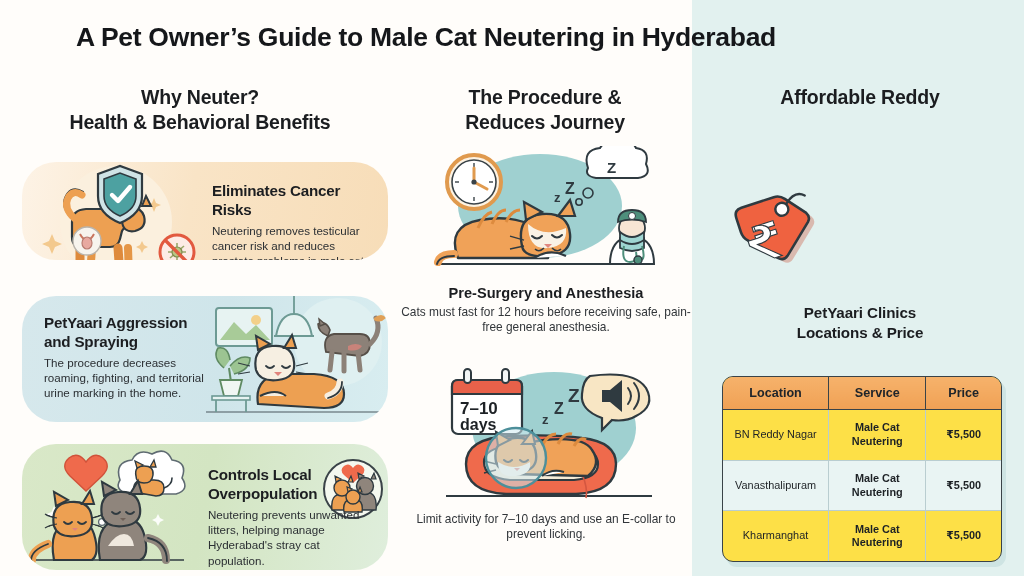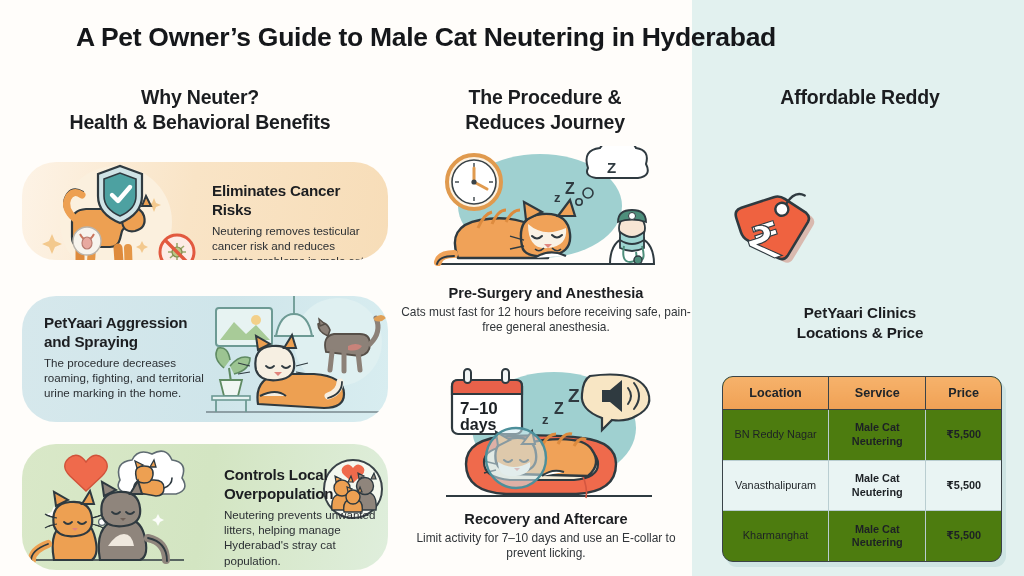--- a/index.html
+++ b/index.html
@@ -39,21 +39,21 @@
     background:linear-gradient(95deg,#d6e8ec 0%,#cfe5ea 55%,#d8edf0 100%);}
   #card3{left:22px;top:444px;width:366px;height:126px;
     background:linear-gradient(100deg,#d9e8c8 0%,#d3e5c2 50%,#dfeedc 100%);}
 
   .card-txt{position:absolute;}
   .card-h{font-size:15.2px;font-weight:bold;color:#1c1e21;line-height:18.5px;letter-spacing:-0.2px;}
   .card-p{font-size:11.6px;color:#2b2f33;line-height:15.2px;margin-top:4px;}
 
   #c1txt{left:190px;top:20px;width:166px;}
   #c2txt{left:22px;top:18px;width:168px;}
-  #c3txt{left:202px;top:22px;width:168px;}
+  #c3txt{left:186px;top:22px;width:168px;}
 
   
   .art{position:absolute;pointer-events:none;}
   #art1{left:8px;top:2px;width:186px;height:122px;}
   #art2{left:176px;top:0px;width:192px;height:126px;}
   #art3{left:2px;top:0px;width:190px;height:126px;}
 
   
   #mid-art1{position:absolute;left:424px;top:146px;width:250px;height:128px;}
   #mid-cap1{position:absolute;left:400px;top:284px;width:292px;text-align:center;}
@@ -70,21 +70,21 @@
   }
   #price-title{position:absolute;left:32px;top:12px;width:170px;font-size:11.4px;font-weight:bold;color:#15181b;}
   #price-amount{position:absolute;left:31px;top:28px;font-size:30px;font-weight:bold;color:#0d0f11;letter-spacing:-0.5px;line-height:34px;}
   #price-desc{position:absolute;left:32px;top:66px;width:166px;font-size:10.3px;color:#2f3338;line-height:13.6px;}
   #tag-art{position:absolute;left:724px;top:188px;width:92px;height:86px;}
 
   #clinics-head{position:absolute;left:700px;top:303px;width:320px;text-align:center;
      font-size:15.2px;font-weight:bold;color:#1b1d20;line-height:19.5px;letter-spacing:-0.1px;}
 
   #table-wrap{position:absolute;left:722px;top:376px;width:278px;height:184px;
-     border:1.6px solid #3a4348;border-radius:11px;overflow:hidden;background:#4d7c0f;
+     border:1.6px solid #3a4348;border-radius:11px;overflow:hidden;background:#fde047;
      box-shadow:4px 5px 0 rgba(160,200,200,.30);}
   table.clinics{border-collapse:collapse;width:100%;height:100%;table-layout:fixed;}
   table.clinics th{
     background:linear-gradient(180deg,#f6b26b 0%,#f0a155 100%);
     color:#20252a;font-size:12.6px;font-weight:bold;height:30px;
     border-right:1.4px solid #3a4348;border-bottom:1.6px solid #3a4348;
   }
   table.clinics th:last-child{border-right:none;}
   table.clinics td{
     font-size:10.9px;color:#1d2125;text-align:center;vertical-align:middle;
@@ -417,21 +417,20 @@
 
     <g>
       <path d="M160 10 q44 -6 56 12 q10 18 -10 28 q-10 6 -24 4 l-10 10 l0 -12 q-22 -8 -20 -24 q1 -14 8 -18z" fill="#f8e6c4" stroke="#2f3a40" stroke-width="2.2"></path>
       <path d="M172 24 l0 12 l8 0 l12 10 l0 -32 l-12 10z" fill="#2f3a40"></path>
       <path d="M198 22 q6 8 0 16" fill="none" stroke="#2f3a40" stroke-width="2" stroke-linecap="round"></path>
       <path d="M204 17 q10 13 0 26" fill="none" stroke="#2f3a40" stroke-width="2" stroke-linecap="round"></path>
     </g>
   </svg>
 
   <div id="mid-cap2">
-    <div class="mid-h">Recovery and Aftercare</div>
     <div class="mid-p">Limit activity for 7–10 days and use an E-collar to prevent licking.</div>
   </div>
 
 
   <svg id="tag-art" viewBox="0 0 92 86">
     <g transform="rotate(-18 46 43)">
       <path d="M18 20 q0 -8 8 -8 l34 0 q6 0 10 5 l16 20 q3 5 -1 9 l-30 26 q-5 4 -10 -1 l-23 -26 q-4 -4 -4 -10z" fill="#c9503a" opacity=".35" transform="translate(4,5)"></path>
       <path d="M18 20 q0 -8 8 -8 l34 0 q6 0 10 5 l16 20 q3 5 -1 9 l-30 26 q-5 4 -10 -1 l-23 -26 q-4 -4 -4 -10z" fill="#ef6240" stroke="#2f3a40" stroke-width="2.6" stroke-linejoin="round"></path>
       <circle cx="64" cy="26" r="6.5" fill="#ffffff" stroke="#2f3a40" stroke-width="2.4"></circle>
       <path d="M70 22 q12 -10 20 -2" fill="none" stroke="#2f3a40" stroke-width="2.4" stroke-linecap="round"></path>

